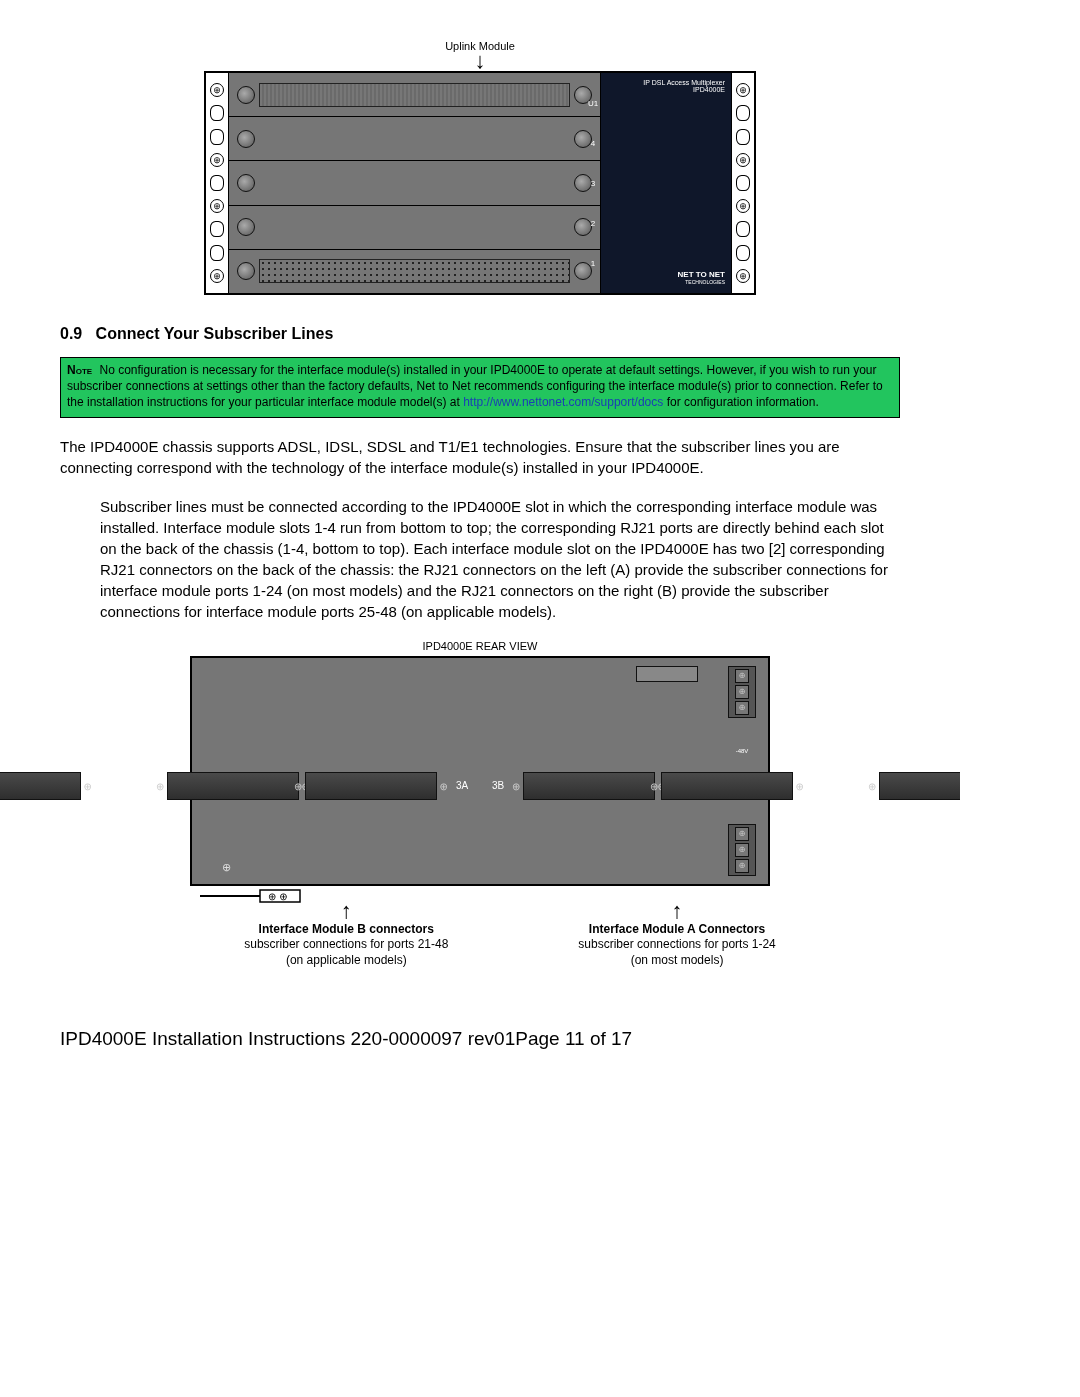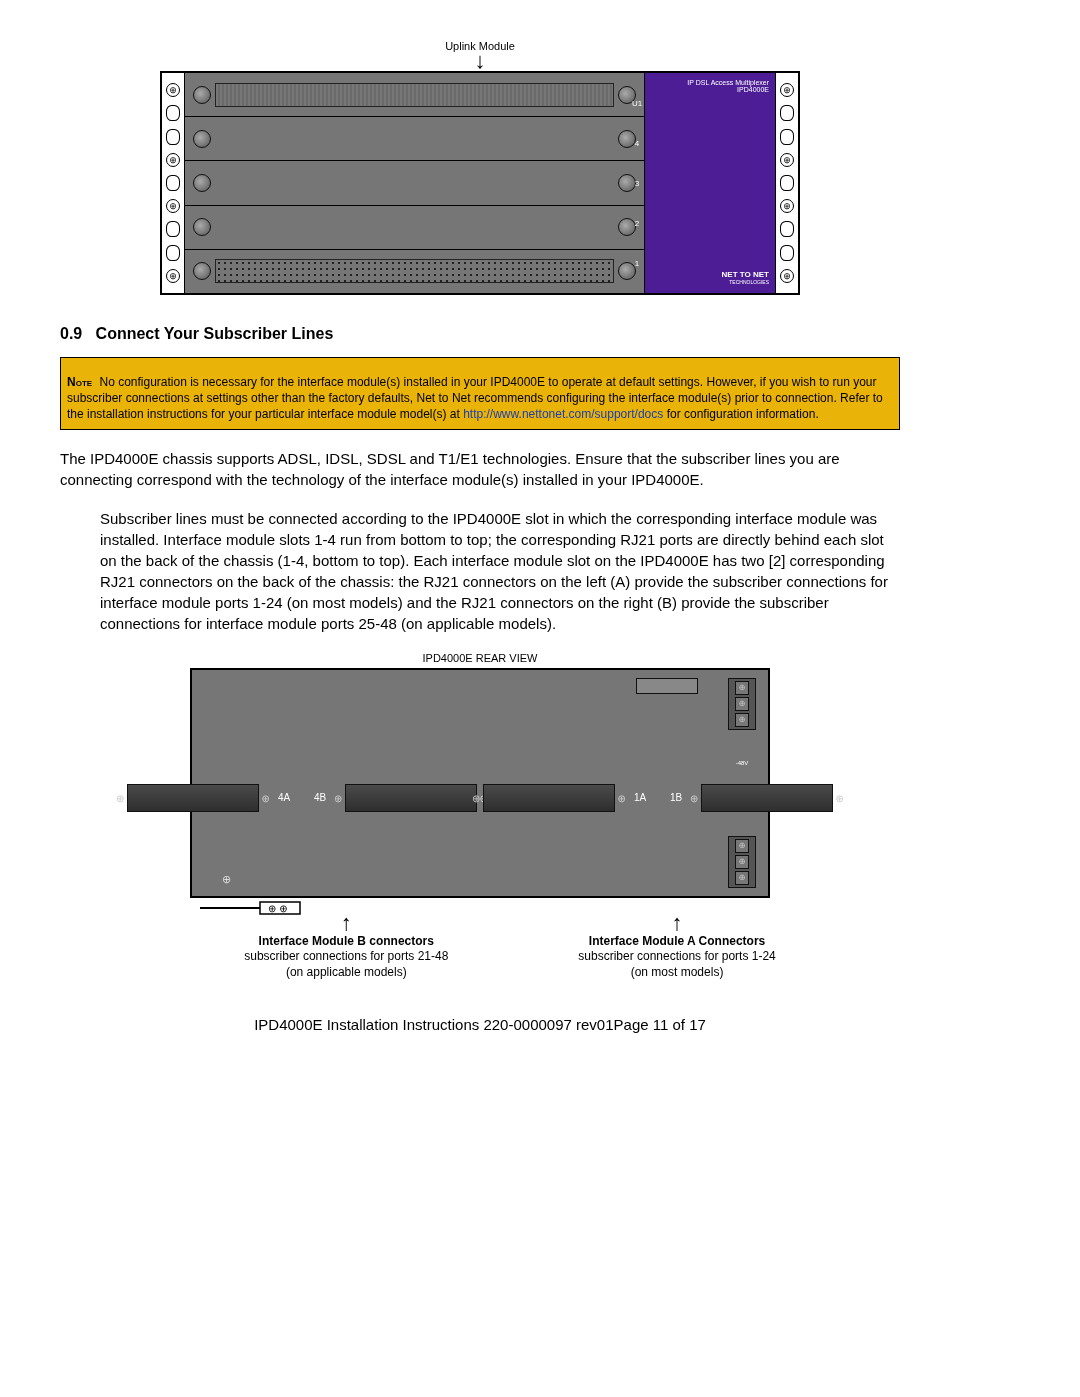--- a/index.html
+++ b/index.html
@@ -7,21 +7,21 @@
     padding: 40px 60px;
     font-family: "Lucida Sans", "Lucida Grande", Verdana, sans-serif;
     font-size: 14px;
     color: #000;
     background: #fff;
     width: 960px;
     box-sizing: border-box;
   }
   .figure-top {
     margin: 0 auto 30px auto;
-    width: 640px;
+    width: 552px;
     text-align: center;
   }
   .uplink-label {
     font-size: 11px;
     margin-bottom: 2px;
   }
   .arrow-down {
     font-size: 22px;
     line-height: 14px;
     margin-bottom: 3px;
@@ -83,21 +83,21 @@
   .mini-panel {
     flex: 1; height: 22px;
     border: 1px solid #222;
     background: repeating-linear-gradient(90deg,#777 0 2px,#6a6a6a 2px 4px);
   }
   .mini-panel.dots {
     background: radial-gradient(circle, #222 0.8px, transparent 1px) 0 0/6px 6px, #767676;
   }
   .right-panel {
     width: 130px;
-    background: #4c1d95;
+    background: #0f172a;
     position: relative;
     color: #fff;
     font-size: 7px;
     text-align: right;
     padding: 6px 6px 0 6px;
     box-sizing: border-box;
   }
   .right-panel .bottom-logo {
     position: absolute; bottom: 8px; right: 6px; left: 6px;
     font-size: 8px; font-weight: bold; text-align: right;
@@ -117,22 +117,22 @@
     text-align: center;
   }
 
   h2.section {
     font-size: 16px;
     font-weight: bold;
     margin: 30px 0 14px 0;
   }
   .note-box {
     border: 1px solid #000;
-    background: #eab308;
-    padding: 16px 6px 6px 6px;
+    background: #22c55e;
+    padding: 4px 6px 6px 6px;
     font-size: 12px;
     line-height: 1.35;
   }
   .note-box .note-label {
     font-weight: bold;
     font-variant: small-caps;
     margin-right: 4px;
   }
   .note-box a { color: #1a3fb5; text-decoration: none; }
 
@@ -258,24 +258,24 @@
     text-align: center;
     font-size: 12px;
     line-height: 1.3;
   }
   .callout .arrow-up {
     font-size: 22px; line-height: 14px; margin-bottom: 4px; display:block;
   }
   .callout .call-title { font-weight: bold; }
 
   .footer {
-    margin-top: 36px;
-    display: flex;
-    justify-content: center;
-    font-size: 15px;
+    margin-top: 60px;
+    display: flex;
+    justify-content: flex-start;
+    font-size: 19px;
   }
 </style>
 </head>
 <body>
 
 <div class="figure-top">
   <div class="uplink-label">Uplink Module</div>
   <div class="arrow-down">↓</div>
   <div class="chassis-front">
     <div class="side-strip">
@@ -393,20 +393,26 @@
         <div class="sq">⊕</div>
         <div class="sq">⊕</div>
       </div>
     </div>
 
     <div class="rear-rows">
       <div class="rear-row">
         <div class="rj21"></div>
         <span class="lbl">4A</span>
         <span class="lbl">4B</span>
+        <div class="rj21"></div>
+      </div>
+      <div class="rear-row">
+        <div class="rj21"></div>
+        <span class="lbl">3A</span>
+        <span class="lbl">3B</span>
         <div class="rj21"></div>
       </div>
       <div class="rear-row">
         <div class="rj21"></div>
         <span class="lbl">1A</span>
         <span class="lbl">1B</span>
         <div class="rj21"></div>
       </div>
     </div>
     <div class="rear-bottom-screw">⊕</div>

